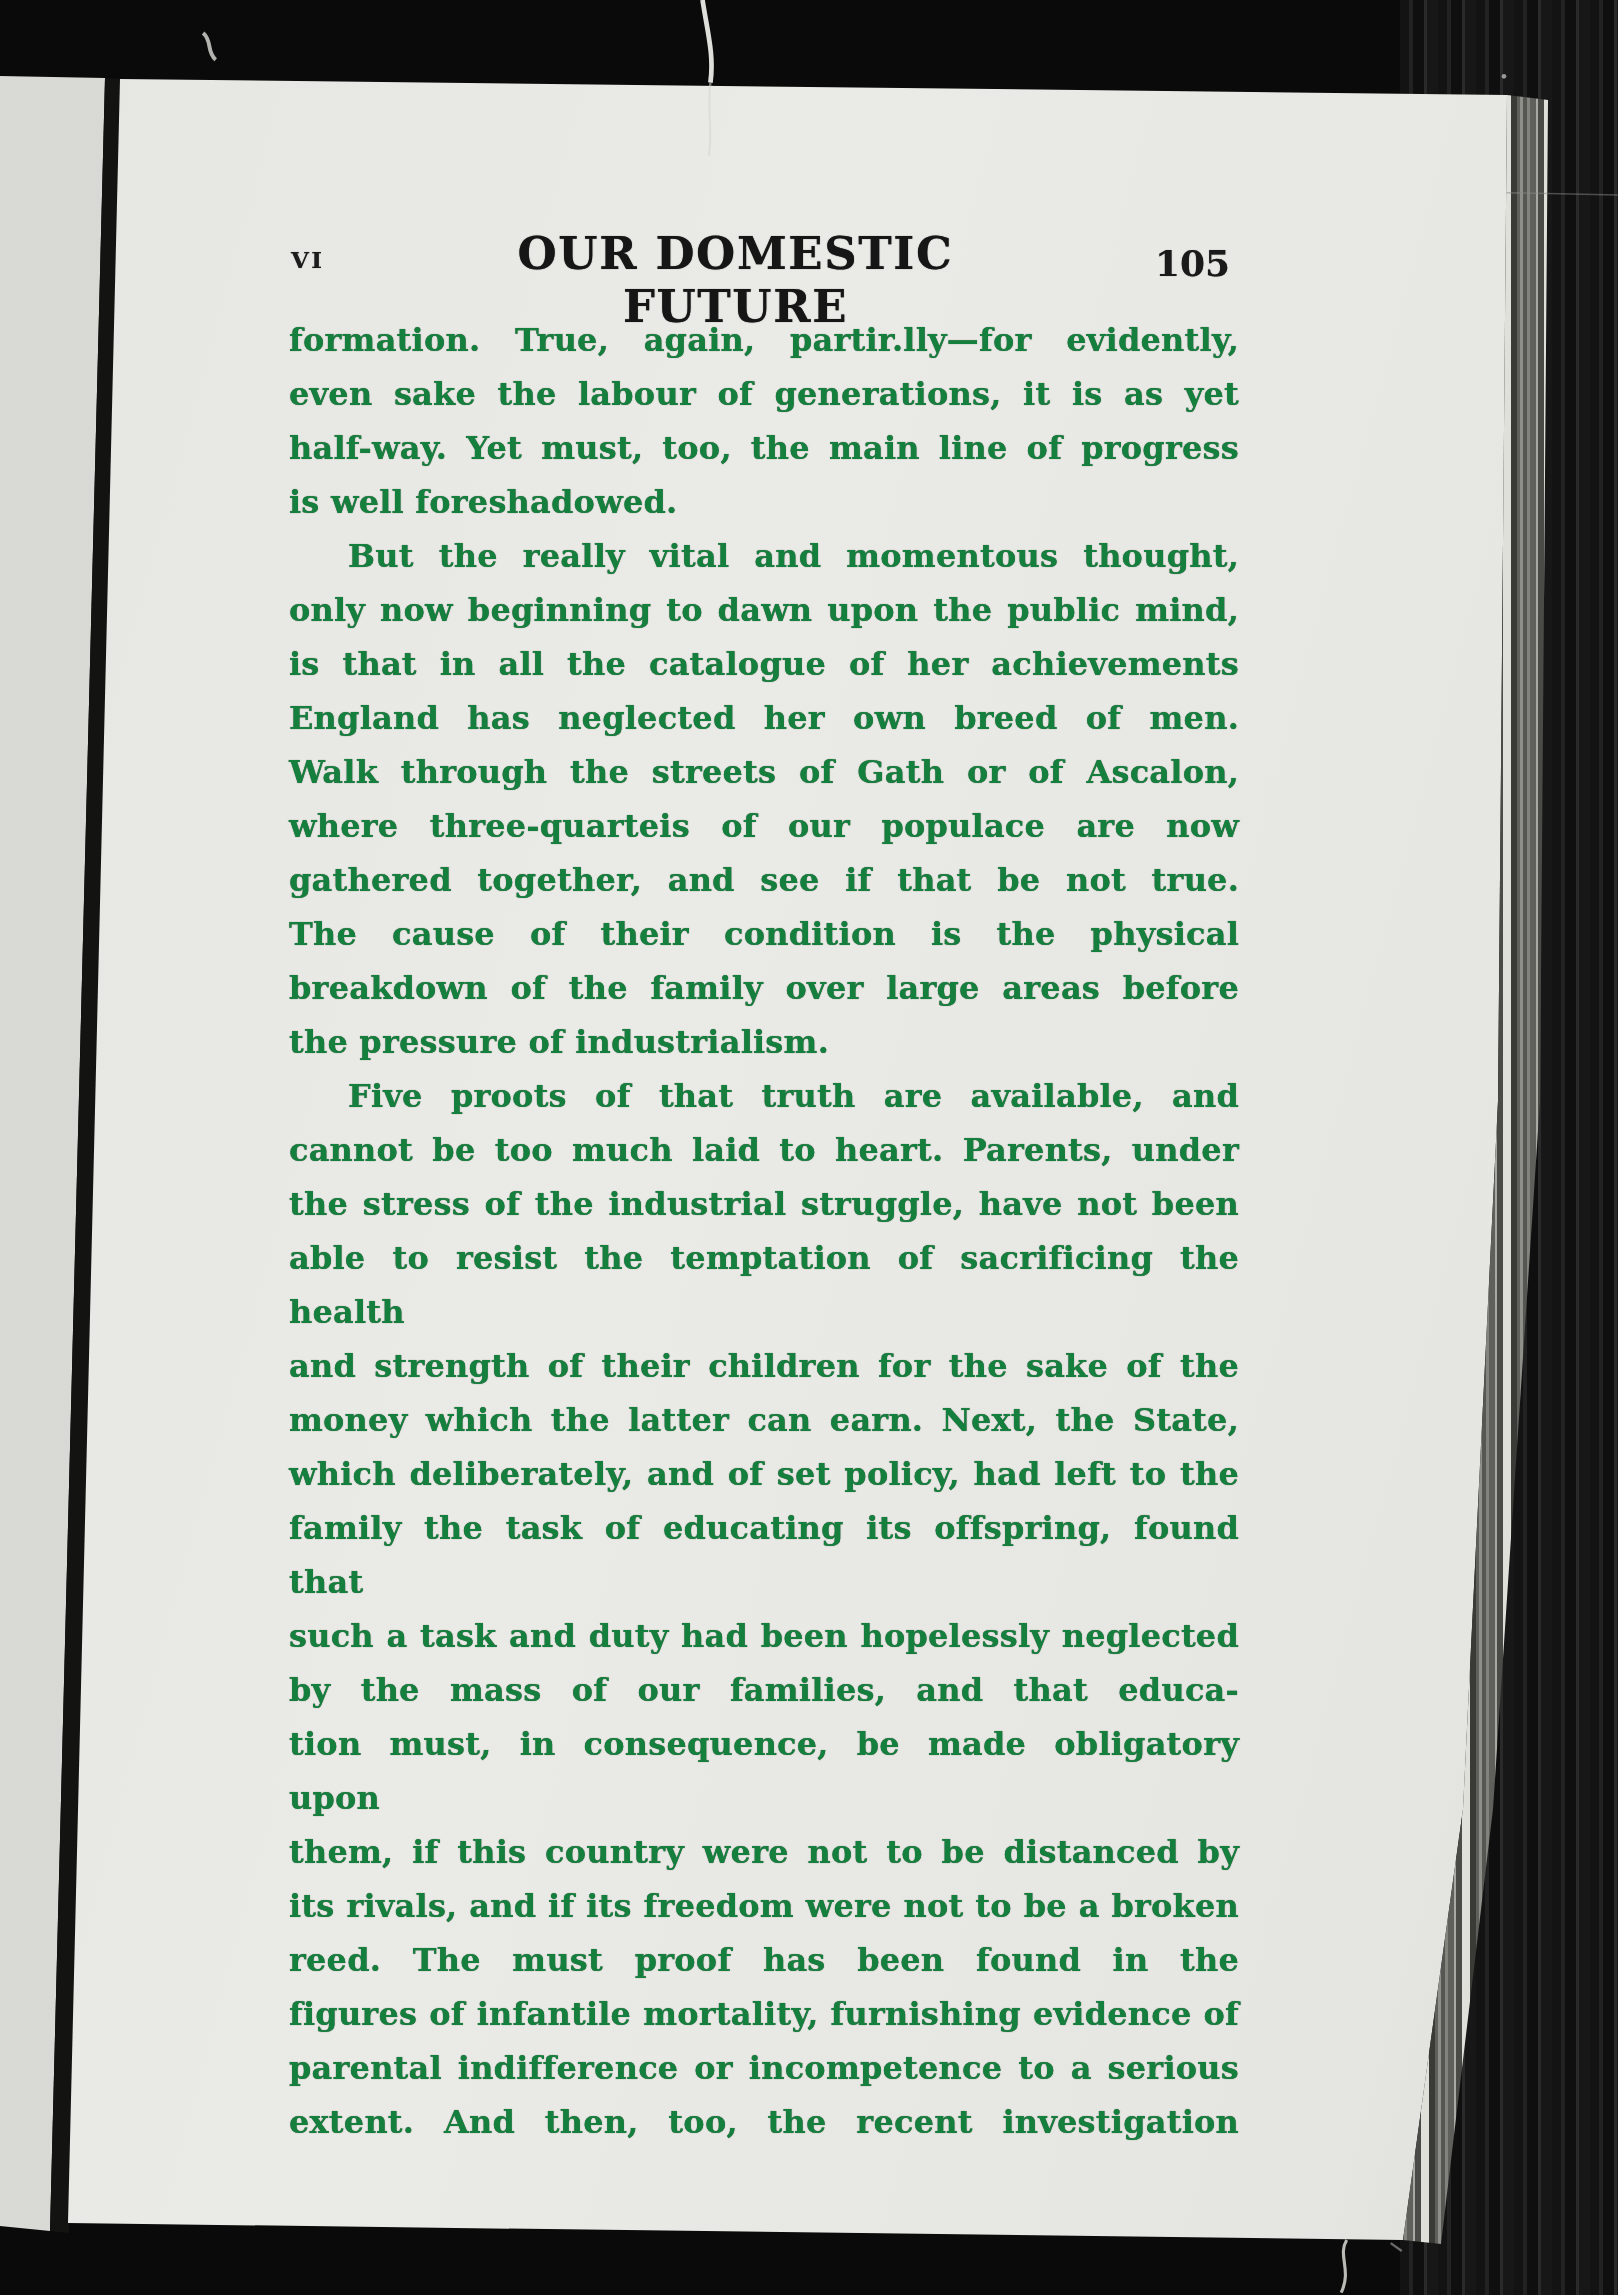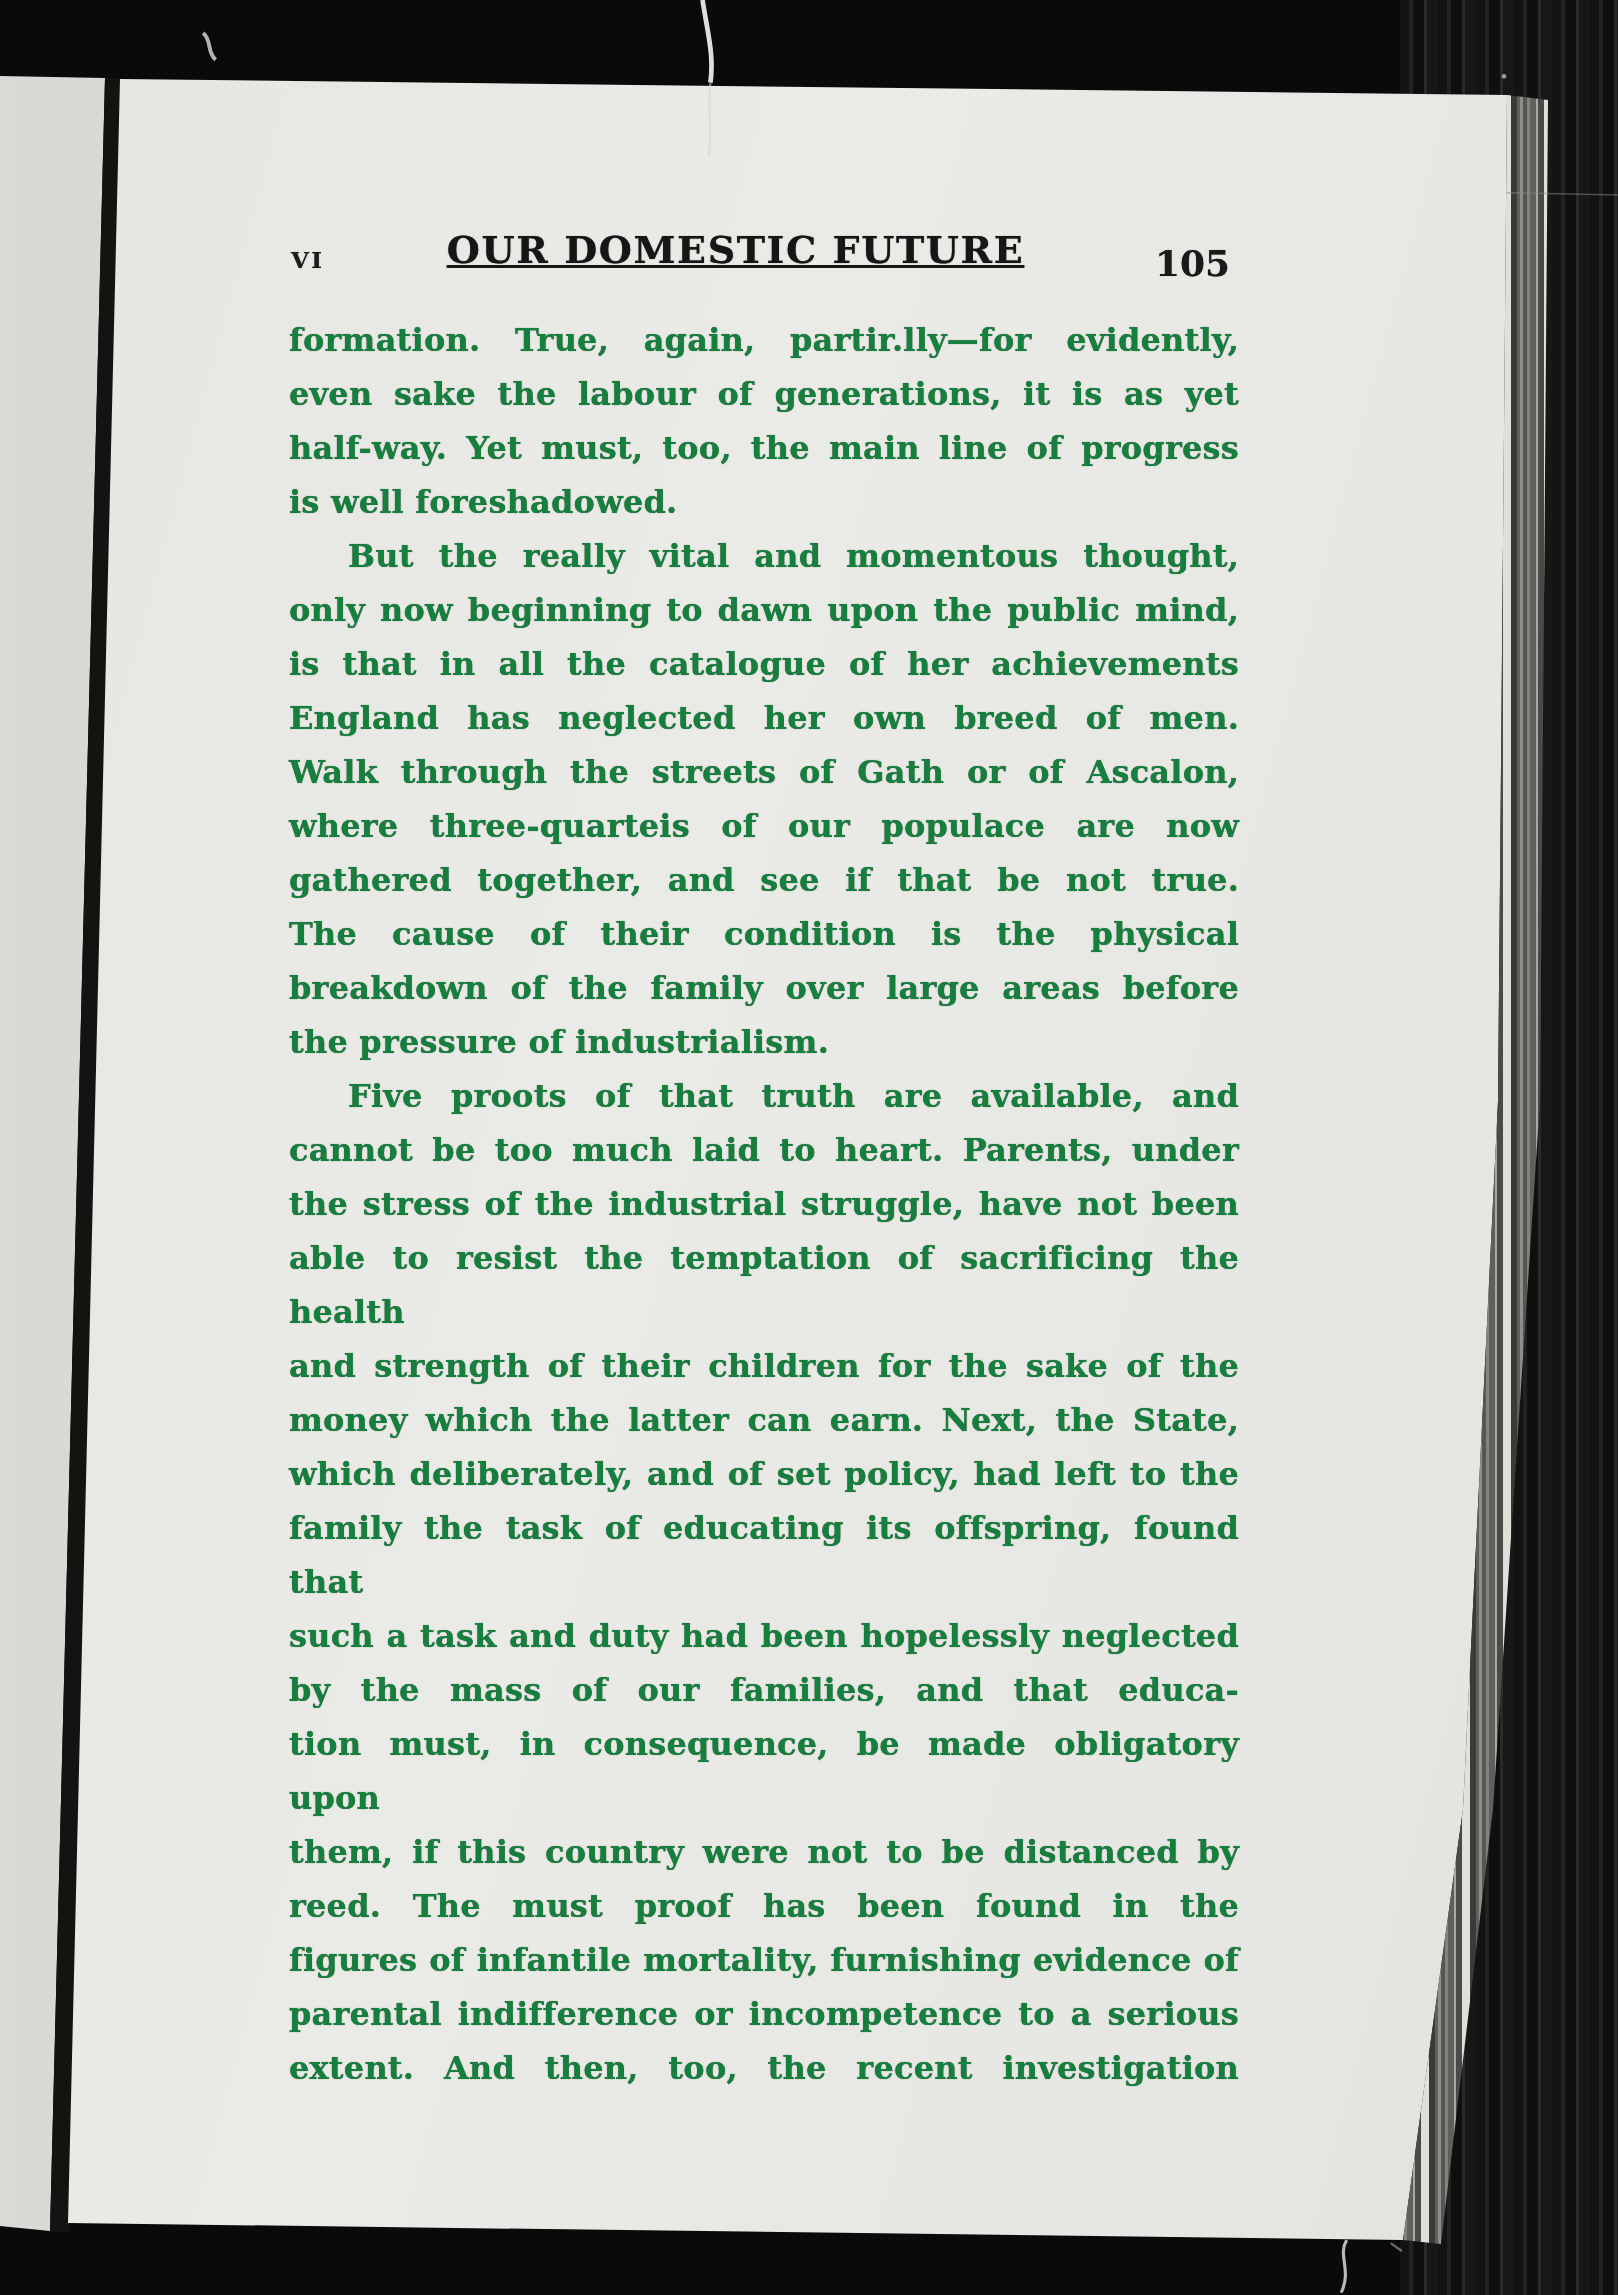--- a/index.html
+++ b/index.html
@@ -62,22 +62,22 @@
   .header-chapter {
     position: absolute; z-index: 7;
     left: 291px; top: 246px;
     font-size: 23px; font-weight: 700; letter-spacing: 2.4px;
     color: #1c1c1c; text-shadow: 0 0 0.8px rgba(25,25,25,.7);
   }
   .header-title {
     position: absolute; z-index: 7;
     left: 413px; top: 227px; width: 645px;
     text-align: center;
-    font-size: 38px; font-weight: 700; letter-spacing: 1.6px;
-    color: #161616; text-shadow: 0 0 0.9px rgba(20,20,20,.8); text-decoration: underline;
+    font-size: 45px; font-weight: 700; letter-spacing: 1.6px;
+    color: #161616; text-shadow: 0 0 0.9px rgba(20,20,20,.8);
   }
   .header-pagenum {
     position: absolute; z-index: 7;
     left: 1155px; top: 242px; width: 87px;
     font-size: 36px; font-weight: 700;
     color: #1a1a1a; text-shadow: 0 0 0.8px rgba(25,25,25,.7);
   }
   .body-text {
     position: absolute; z-index: 7;
     left: 289px; top: 313px; width: 950px;
@@ -138,20 +138,21 @@
       <div class="line">the stress of the industrial struggle, have not been</div>
       <div class="line">able to resist the temptation of sacrificing the health</div>
       <div class="line">and strength of their children for the sake of the</div>
       <div class="line">money which the latter can earn. Next, the State,</div>
       <div class="line">which deliberately, and of set policy, had left to the</div>
       <div class="line">family the task of educating its offspring, found that</div>
       <div class="line">such a task and duty had been hopelessly neglected</div>
       <div class="line">by the mass of our families, and that educa-</div>
       <div class="line">tion must, in consequence, be made obligatory upon</div>
       <div class="line">them, if this country were not to be distanced by</div>
+      <div class="line">its rivals, and if its freedom were not to be a broken</div>
       <div class="line">reed. The must proof has been found in the</div>
       <div class="line">figures of infantile mortality, furnishing evidence of</div>
       <div class="line">parental indifference or incompetence to a serious</div>
       <div class="line">extent. And then, too, the recent investigation</div>
     </div>
 
 </div>
 
 
 </body></html>

